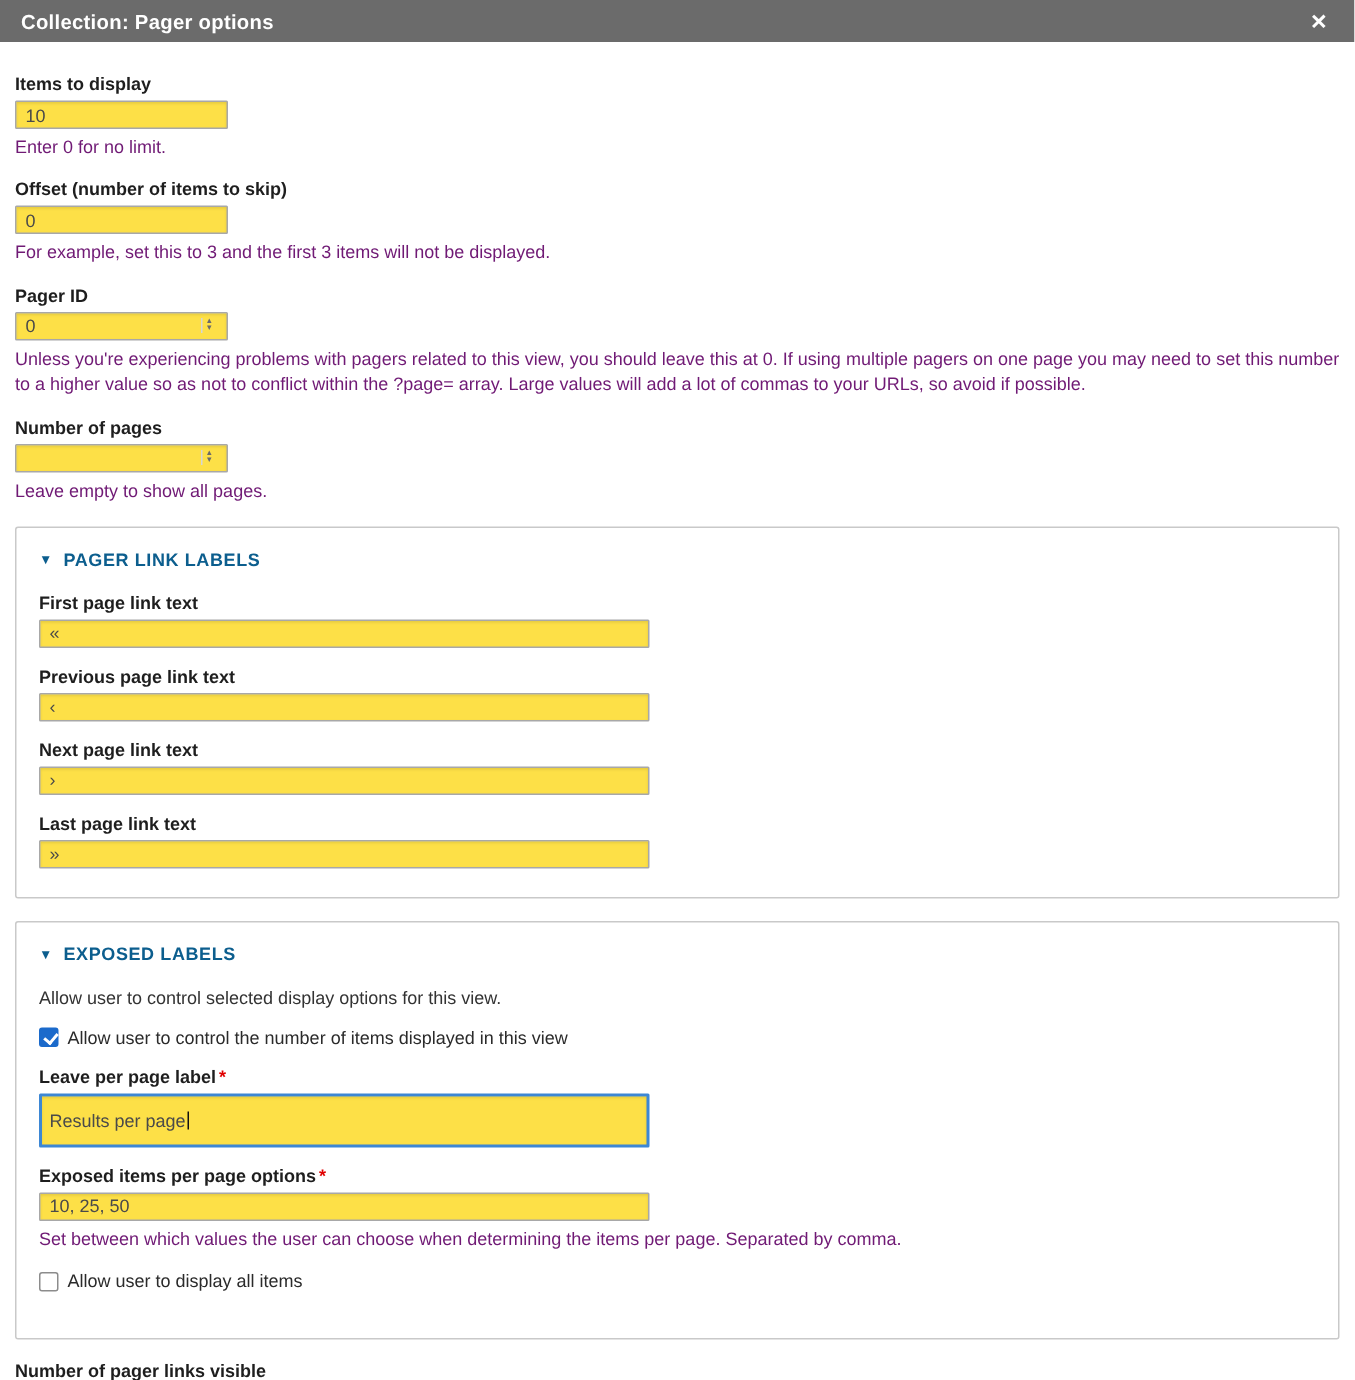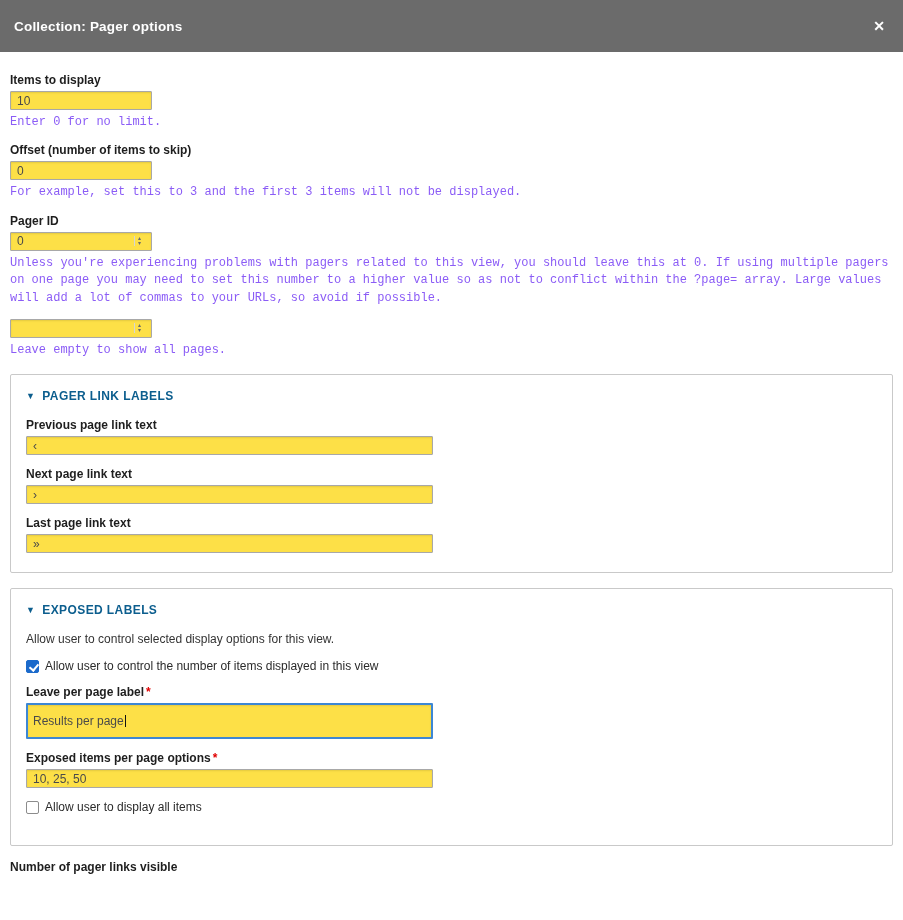--- a/index.html
+++ b/index.html
@@ -5,21 +5,21 @@
   * { margin:0; padding:0; box-sizing:border-box; }
   html,body { background:#ffffff; }
   body {
     font-family:"Liberation Sans", sans-serif;
     font-size:12px;
     color:#262626;
     width:903px;
   }
   
   .dialog-header {
-    height:52px;
+    height:28px;
     background:#6b6b6b;
     color:#ffffff;
     display:flex;
     align-items:center;
     justify-content:space-between;
     padding:0 14px;
   }
   .dialog-title { font-weight:bold; font-size:13.5px; letter-spacing:0.2px; }
   .close-btn {
     font-weight:bold;
@@ -27,21 +27,21 @@
     color:#ffffff;
     cursor:pointer;
     line-height:1;
     padding:2px 4px;
   }
   
   .dialog-body { padding:21px 10px 0 10px; }
   .form-item { margin-bottom:12px; }
   .form-label { font-weight:bold; color:#1e1e1e; margin-bottom:4px; }
   .required-mark { color:#e00000; font-weight:bold; margin-left:2px; }
-  .description { color:#8b5cf6; margin-top:4px; line-height:1.45;font-family:Liberation Mono, monospace; }
+  .description { color:#701a75; margin-top:4px; line-height:1.45; }
   .textfield {
     display:block;
     border:1px solid #a8a8a8;
     border-radius:1px;
     background:#fde047;
     box-shadow:inset 0 1px 2px rgba(0,0,0,0.10);
     padding:3px 6px;
     height:19px;
     font-family:"Liberation Sans", sans-serif;
     font-size:12px;
@@ -141,36 +141,41 @@
       <input class="textfield w-narrow" type="text" value="0" style="">
       <span class="spinner">
           <span>▴</span>
           <span>▾</span>
         </span>
     </span>
     <div class="description">Unless you're experiencing problems with pagers related to this view, you should leave this at 0. If using multiple pagers on one page you may need to set this number to a higher value so as not to conflict within the ?page= array. Large values will add a lot of commas to your URLs, so avoid if possible.</div>
   </div>
 
   <div class="form-item">
+    <div class="form-label">Number of pages</div>
     <span class="input-wrap">
       <input class="textfield w-narrow" type="text" value="" style="">
       <span class="spinner">
           <span>▴</span>
           <span>▾</span>
         </span>
     </span>
     <div class="description">Leave empty to show all pages.</div>
   </div>
 
   <div class="fieldset">
     <div class="legend">
       <span class="tri">▼</span>
       <span>PAGER LINK LABELS</span>
     </div>
 
+    <div class="form-item">
+      <div class="form-label">First page link text</div>
+      <input class="textfield w-wide" type="text" value="«" style="">
+    </div>
 
     <div class="form-item">
       <div class="form-label">Previous page link text</div>
       <input class="textfield w-wide" type="text" value="‹" style="">
     </div>
 
     <div class="form-item">
       <div class="form-label">Next page link text</div>
       <input class="textfield w-wide" type="text" value="›" style="">
     </div>
@@ -198,20 +203,21 @@
       <div class="form-label"><span>Leave per page label</span><span class="required-mark">*</span></div>
       <div class="textfield w-wide focused">
           <span>Results per page</span>
           <span class="caret"></span>
         </div>
     </div>
 
     <div class="form-item">
       <div class="form-label"><span>Exposed items per page options</span><span class="required-mark">*</span></div>
       <input class="textfield w-wide" type="text" value="10, 25, 50" style="">
+      <div class="description">Set between which values the user can choose when determining the items per page. Separated by comma.</div>
     </div>
 
     <div class="checkbox-row">
       <span class="checkbox"></span>
       <span class="checkbox-label">Allow user to display all items</span>
     </div>
 
   </div>
 
   <div class="form-item">

